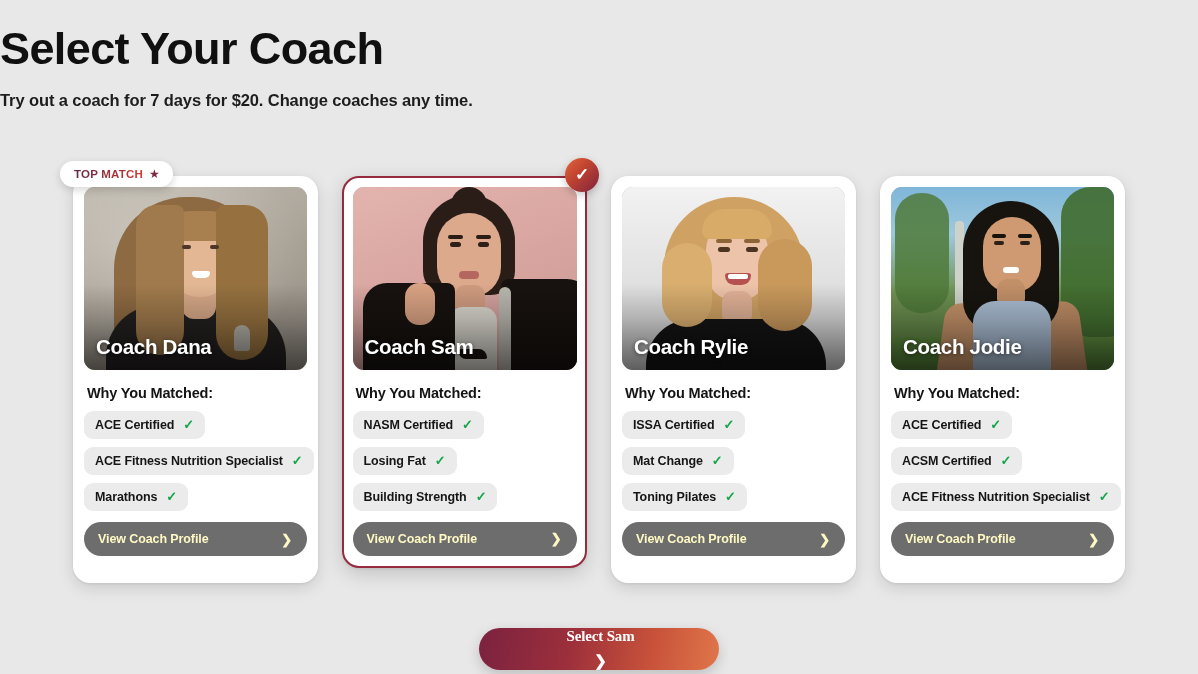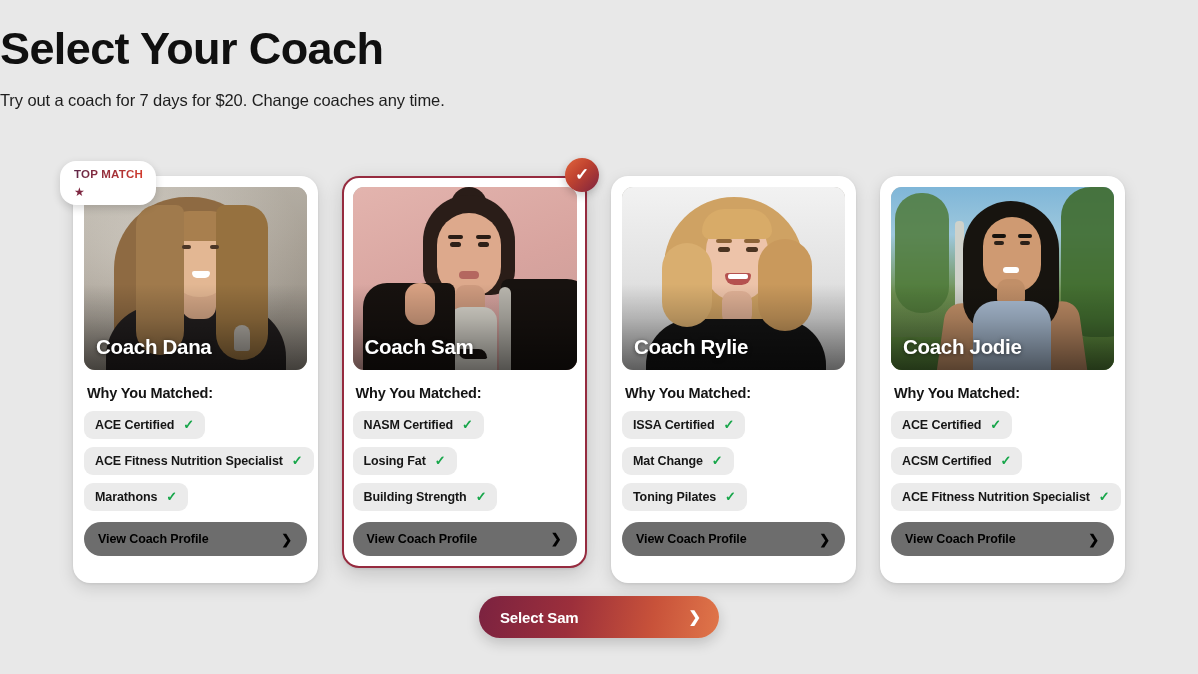--- a/index.html
+++ b/index.html
@@ -31,21 +31,21 @@
   .page-title {
     font-size: 45px;
     font-weight: 700;
     letter-spacing: -0.6px;
     color: #101010;
     line-height: 1.15;
   }
   .page-subtitle {
     margin-top: 16px;
     font-size: 16.5px;
-    font-weight: 400;
+    font-weight: 700;
     color: #1d1d1d;
     letter-spacing: -0.1px;
   }
 
   
   .cards {
     position: absolute;
     left: 0;
     top: 176px;
     width: 1198px;
@@ -137,46 +137,46 @@
     line-height: 1;
   }
 
   .profile-btn {
     display: flex;
     align-items: center;
     justify-content: space-between;
     width: 100%;
     margin-top: 3px;
     background: #6d6d6d;
-    color: #000000;
+    color: #fef9c3;
     border: none;
     border-radius: 19px;
     height: 34px;
     padding: 0 15px 0 14px;
     font-family: "Liberation Sans", sans-serif;
     font-size: 12.5px;
     font-weight: 700;
     letter-spacing: -0.1px;
     cursor: pointer;
   }
   .profile-btn .chev { font-size: 13px; font-weight: 700; }
 
   
   .top-match {
     position: absolute;
     left: -13px;
     top: -15px;
     z-index: 6;
     display: flex;
+    align-items: center;
     gap: 6px;
     background: #ffffff;
     border-radius: 16px;
     padding: 7px 13px 7px 14px;
     box-shadow: 0 3px 9px rgba(0,0,0,0.16);
-    flex-direction: column;
   }
   .top-match .tm-text {
     font-size: 11.5px;
     font-weight: 700;
     letter-spacing: 0.2px;
     background: linear-gradient(95deg, #5e2749 0%, #a02f37 55%, #d33b2c 100%);
     -webkit-background-clip: text;
     background-clip: text;
     color: transparent;
   }
@@ -203,37 +203,38 @@
     font-weight: 700;
     line-height: 1;
     margin-top: -1px;
   }
 
   
   .select-btn {
     position: absolute;
     left: 50%;
     transform: translateX(-50%);
-    top: 596px;
+    top: 628px;
     width: 240px;
     height: 42px;
     border: none;
     border-radius: 21px;
     background: linear-gradient(100deg, #7b2240 0%, #9c2f3b 38%, #c8523a 72%, #e0764a 100%);
     color: #ffffff;
     display: flex;
     align-items: center;
     justify-content: space-between;
     padding: 0 18px 0 21px;
-    font-family: Liberation Sans, sans-serif;
+    font-family: Liberation Serif, serif;
     font-size: 15px;
     font-weight: 700;
     letter-spacing: -0.15px;
     cursor: pointer;
     box-shadow: 0 5px 14px rgba(0,0,0,0.18);
+    flex-direction: column;
   }
   .select-btn .chev { font-size: 15px; font-weight: 700; }
 
   
   .art .bg { position: absolute; inset: 0; }
   .art .shape { position: absolute; }
 
   
   .art-dana .bg { background: linear-gradient(170deg,#c9c3b8 0%,#b5ada1 45%,#9e978d 100%); }
   .art-dana .wall { left:0; top:0; width:100%; height:100%; background: radial-gradient(ellipse at 30% 35%, rgba(255,255,255,0.22), rgba(0,0,0,0.08) 70%); }

